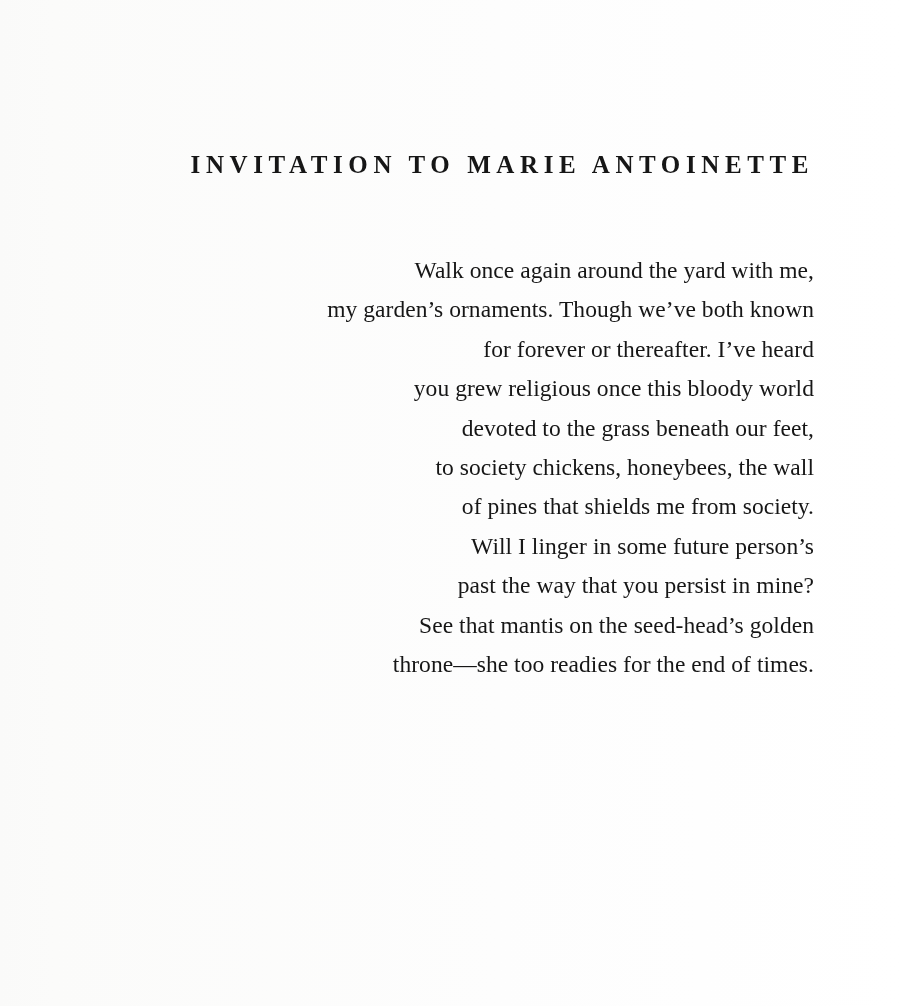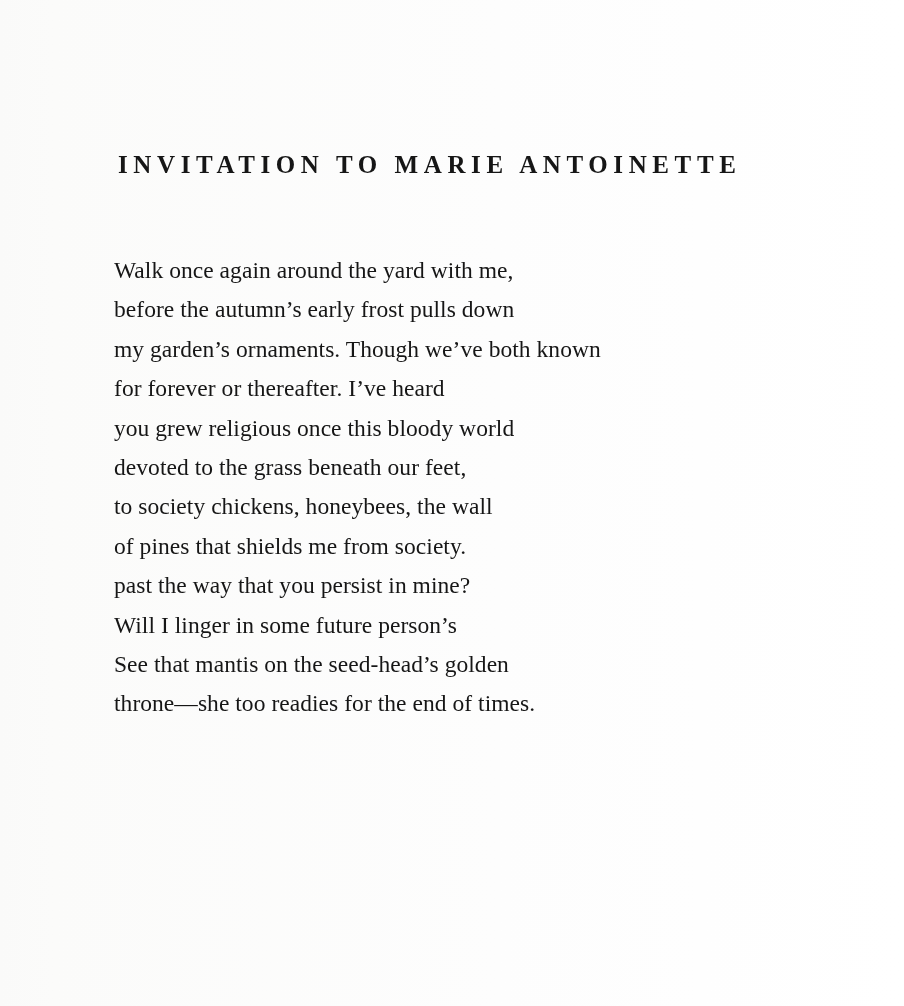--- a/index.html
+++ b/index.html
@@ -22,20 +22,21 @@
     height: 1006px;
     background: linear-gradient(90deg, #fafaf9 0%, #fbfbfa 6%, #fdfdfd 55%, #ffffff 100%);
     box-sizing: border-box;
   }
 
   .poem-block {
     position: absolute;
     left: 114px;
     top: 148px;
     width: 700px;
+    text-align: right;
   }
 
   .poem-title {
     font-family: "Liberation Serif", "DejaVu Serif", serif;
     font-size: 25px;
     font-weight: 600;
     letter-spacing: 5.6px;
     color: #161616;
     white-space: nowrap;
     margin: 0 0 0 4px;
@@ -59,28 +60,27 @@
 <body>
 
 <div class="page">
 
   <div class="poem-block">
 
     <h1 class="poem-title">INVITATION TO MARIE ANTOINETTE</h1>
 
     <div class="poem-body">
       <div class="poem-line">Walk once again around the yard with me,</div>
-      <div class="poem-line">before the autumn’s early frost pulls down</div>
       <div class="poem-line">my garden’s ornaments. Though we’ve both known</div>
       <div class="poem-line">for forever or thereafter. I’ve heard</div>
       <div class="poem-line">you grew religious once this bloody world</div>
       <div class="poem-line">devoted to the grass beneath our feet,</div>
       <div class="poem-line">to society chickens, honeybees, the wall</div>
       <div class="poem-line">of pines that shields me from society.</div>
+      <div class="poem-line">Will I linger in some future person’s</div>
       <div class="poem-line">past the way that you persist in mine?</div>
-      <div class="poem-line">Will I linger in some future person’s</div>
       <div class="poem-line">See that mantis on the seed-head’s golden</div>
       <div class="poem-line">throne—she too readies for the end of times.</div>
     </div>
 
   </div>
 
 </div>
 
 </body></html>

